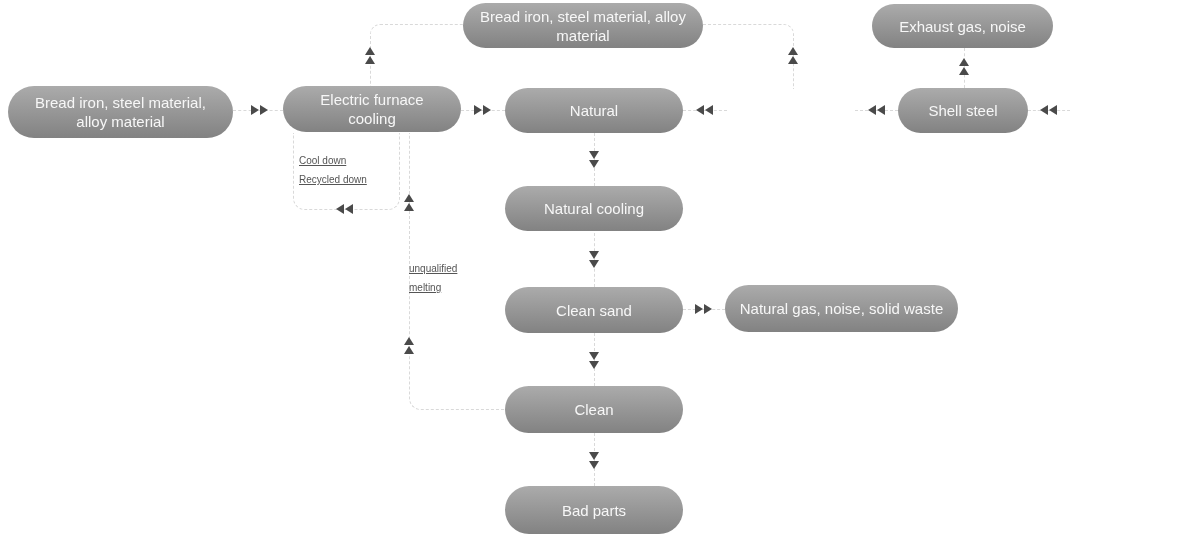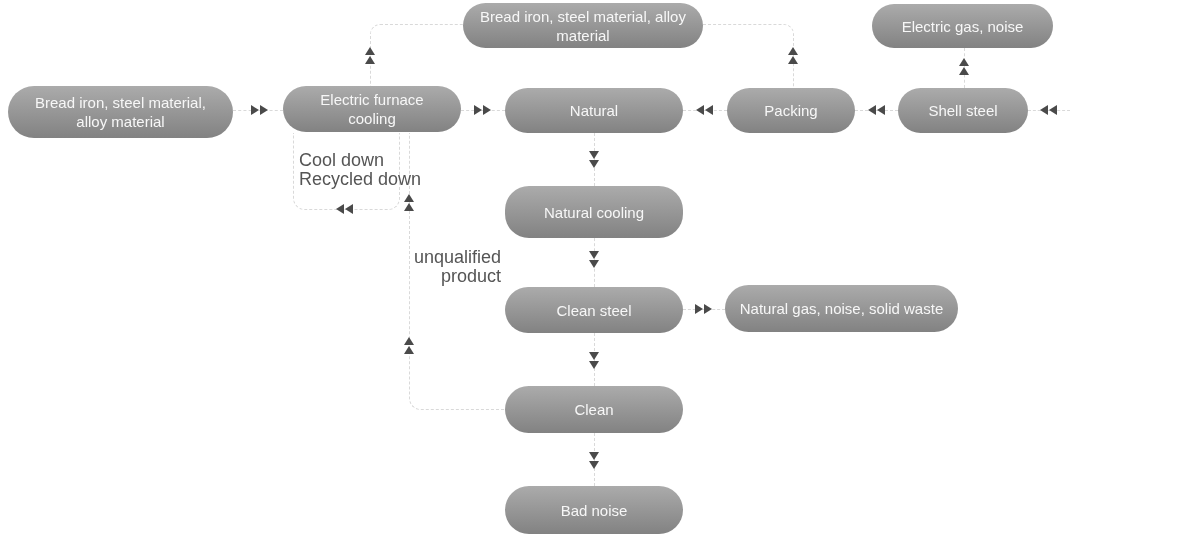--- a/index.html
+++ b/index.html
@@ -39,21 +39,21 @@
   .arr{position:absolute;display:flex;}
   .arr.h{flex-direction:row;gap:1px;align-items:center;}
   .arr.v{flex-direction:column;gap:1px;align-items:center;}
   .tri{width:0;height:0;display:block;}
   .tri.r{border-top:5px solid transparent;border-bottom:5px solid transparent;border-left:8px solid var(--arrow);}
   .tri.l{border-top:5px solid transparent;border-bottom:5px solid transparent;border-right:8px solid var(--arrow);}
   .tri.u{border-left:5px solid transparent;border-right:5px solid transparent;border-bottom:8px solid var(--arrow);}
   .tri.d{border-left:5px solid transparent;border-right:5px solid transparent;border-top:8px solid var(--arrow);}
 
   
-  .note{position:absolute;color:var(--annotation-text);font-size:18px;line-height:19px;}
+  .note{position:absolute;color:var(--annotation-text);font-size:10px;line-height:19px;text-decoration:underline;}
 </style>
 </head>
 <body>
 
 <div class="canvas">
 
   <div class="con h" style="left:233px;top:110px;width:50px"></div>
   <div class="con h" style="left:461px;top:110px;width:44px"></div>
   <div class="con h" style="left:683px;top:110px;width:44px"></div>
   <div class="con h" style="left:855px;top:110px;width:43px"></div>
@@ -144,47 +144,44 @@
     </div>
   <div class="node" style="left:283px;top:86px;width:178px;height:46px;border-radius:23px">
       <span>Electric furnace cooling</span>
     </div>
   <div class="node" style="left:505px;top:88px;width:178px;height:45px;border-radius:23px">
       <span>Natural</span>
     </div>
   <div class="node" style="left:463px;top:3px;width:240px;height:45px;border-radius:23px">
       <span>Bread iron, steel material, alloy material</span>
     </div>
-  <div class="node" style="left:727px;top:88px;width:128px;height:45px;border-radius:23px">
-      <span>Packing</span>
-    </div>
   <div class="node" style="left:898px;top:88px;width:130px;height:45px;border-radius:23px">
       <span>Shell steel</span>
     </div>
   <div class="node" style="left:872px;top:4px;width:181px;height:44px;border-radius:22px">
-      <span>Electric gas, noise</span>
+      <span>Exhaust gas, noise</span>
     </div>
-  <div class="node" style="left:505px;top:186px;width:178px;height:52px;border-radius:24px">
+  <div class="node" style="left:505px;top:186px;width:178px;height:45px;border-radius:24px">
       <span>Natural cooling</span>
     </div>
   <div class="node" style="left:505px;top:287px;width:178px;height:46px;border-radius:23px">
-      <span>Clean steel</span>
+      <span>Clean sand</span>
     </div>
   <div class="node" style="left:725px;top:285px;width:233px;height:47px;border-radius:24px">
       <span>Natural gas, noise, solid waste</span>
     </div>
   <div class="node" style="left:505px;top:386px;width:178px;height:47px;border-radius:24px">
       <span>Clean</span>
     </div>
   <div class="node" style="left:505px;top:486px;width:178px;height:48px;border-radius:24px">
-      <span>Bad noise</span>
+      <span>Bad parts</span>
     </div>
 
   <div class="note" style="left:299px;top:151px">
     <div>Cool down</div>
     <div>Recycled down</div>
   </div>
-  <div class="note" style="left:409px;top:248px;width:92px;text-align:right">
+  <div class="note" style="left:409px;top:259px;width:92px;text-align:left">
     <div>unqualified</div>
-    <div>product</div>
+    <div>melting</div>
   </div>
 
 </div>
 
 </body></html>

